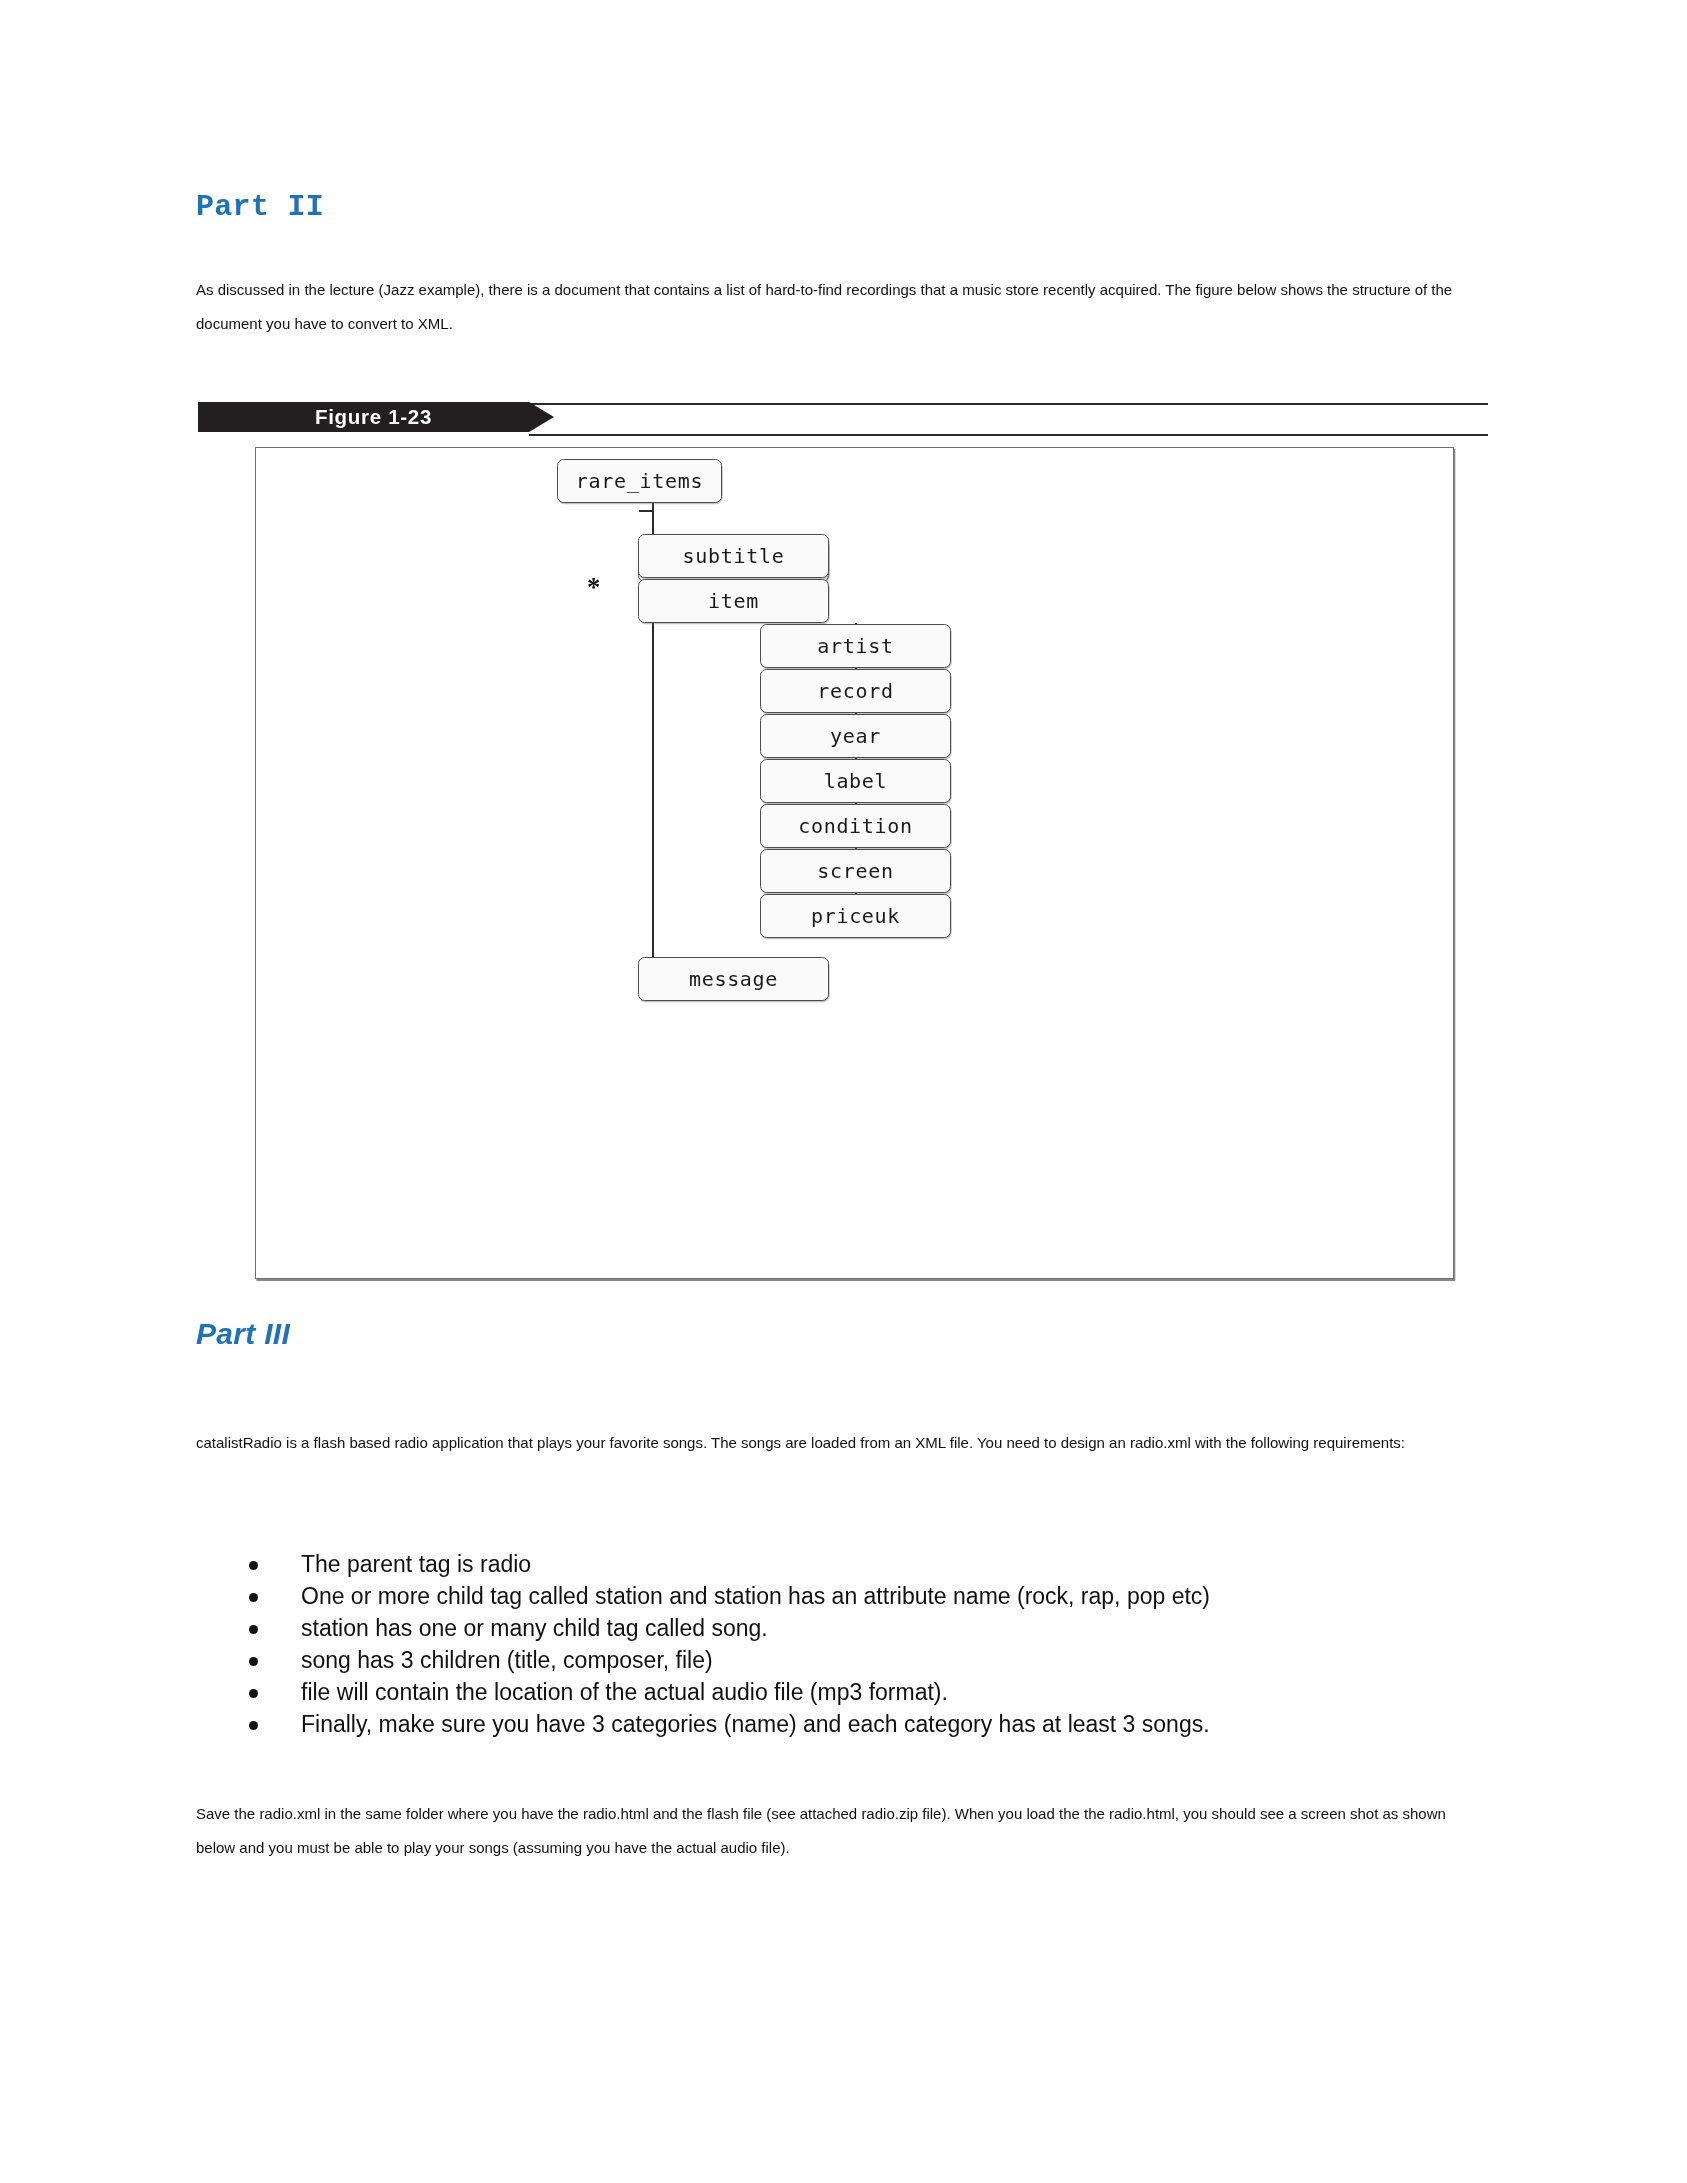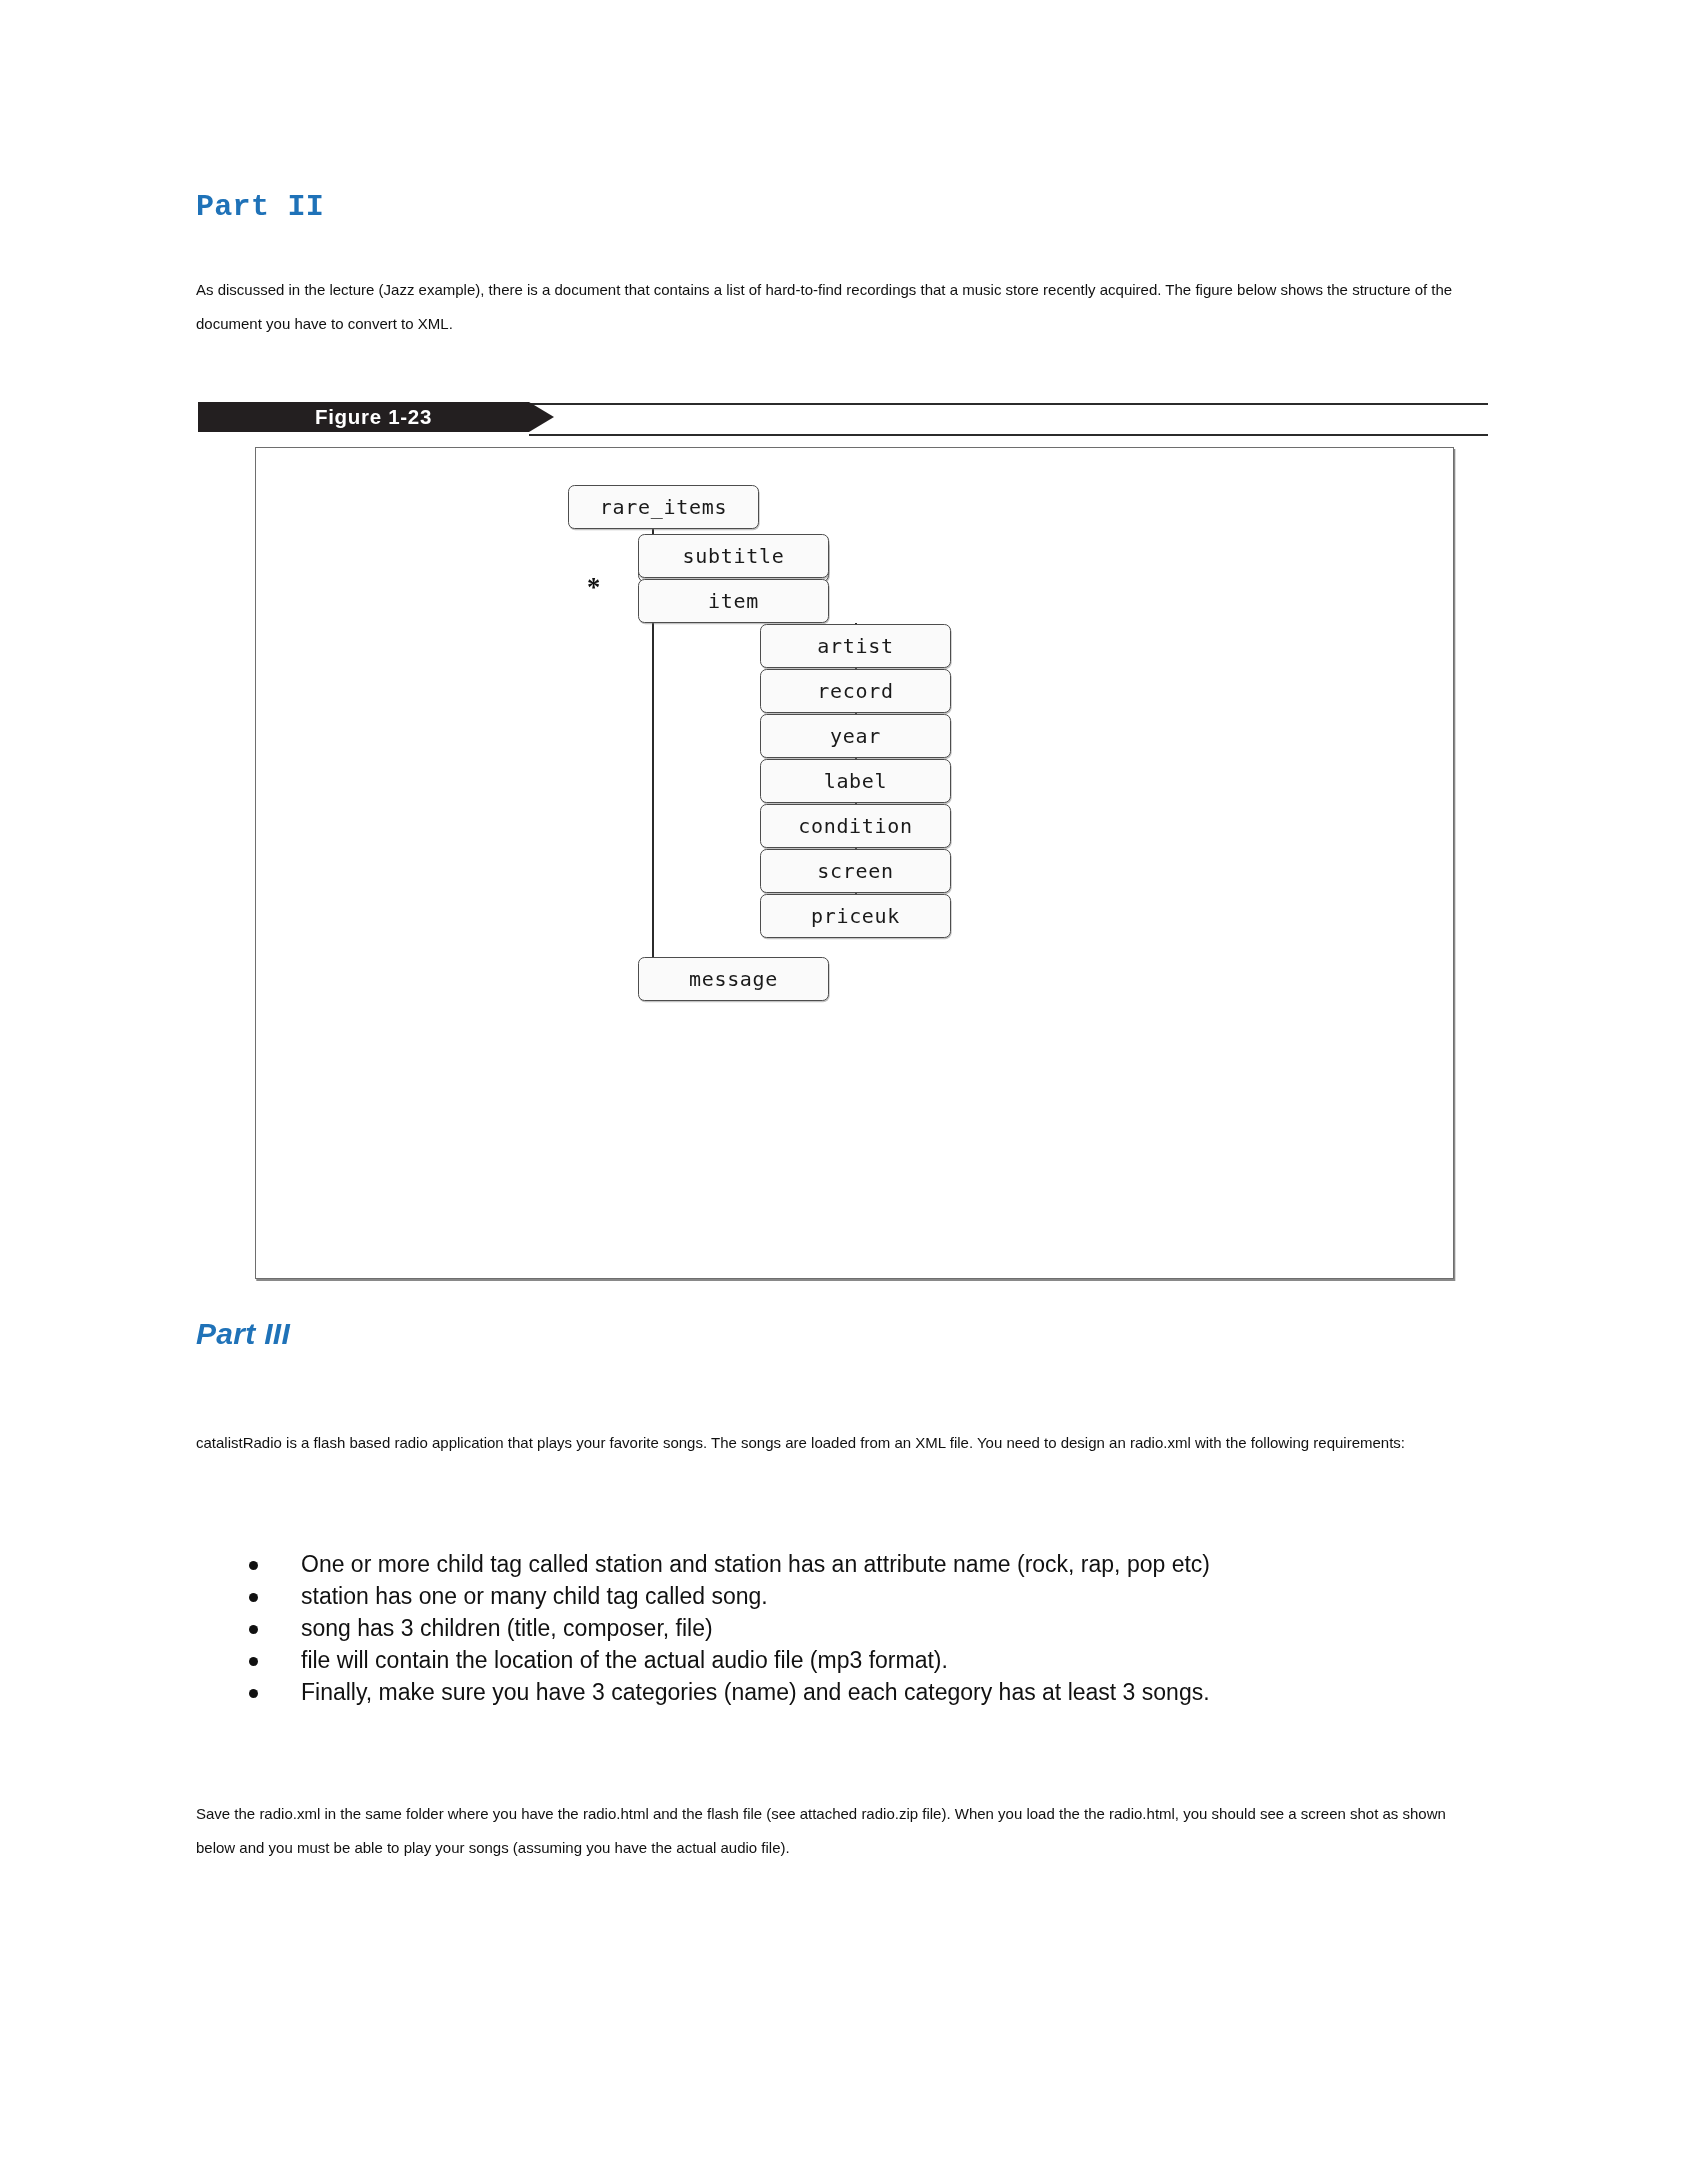--- a/index.html
+++ b/index.html
@@ -206,41 +206,42 @@
         <line x1="906" y1="367" x2="762" y2="367"></line>
         <line x1="906" y1="435" x2="762" y2="435"></line>
         <line x1="906" y1="503" x2="762" y2="503"></line>
         <line x1="906" y1="571" x2="762" y2="571"></line>
         <line x1="906" y1="639" x2="762" y2="639"></line>
         <line x1="906" y1="707" x2="762" y2="707"></line>
       </g>
     </svg>
 
     <div id="tree-nodes">
-        <div class="node" style="left: 312px; top: 10.6px; width: 191px; height: 44px; margin-top: 26px;">rare_items</div>
+        <div class="node" style="left: 301px; top: 10.6px; width: 165px; height: 44px;">rare_items</div>
         <div class="node" style="left: 382px; top: 53px; width: 191px; height: 44px; margin-top: 37px;">title</div>
         <div class="node" style="left: 382px; top: 86px; width: 191px; height: 44px;">subtitle</div>
         <div class="node" style="left: 382px; top: 131px; width: 191px; height: 44px;">item</div>
         <div class="multiplicity-marker" style="left: 331px; top: 126px;">*</div>
         <div class="node" style="left: 382px; top: 509px; width: 191px; height: 44px;">message</div>
         <div class="node" style="left: 504px; top: 176px; width: 191px; height: 44px;">artist</div>
         <div class="node" style="left: 504px; top: 221px; width: 191px; height: 44px;">record</div>
         <div class="node" style="left: 504px; top: 266px; width: 191px; height: 44px;">year</div>
         <div class="node" style="left: 504px; top: 311px; width: 191px; height: 44px;">label</div>
         <div class="node" style="left: 504px; top: 356px; width: 191px; height: 44px;">condition</div>
         <div class="node" style="left: 504px; top: 401px; width: 191px; height: 44px;">screen</div>
         <div class="node" style="left: 504px; top: 446px; width: 191px; height: 44px;">priceuk</div>
       </div>
   </div>
 
   <div class="heading" id="heading-part3">Part III</div>
 
   <div class="para" id="para-radio">catalistRadio is a flash based radio application that plays your favorite songs. The songs are loaded from an XML file.  You need to design an radio.xml with the following requirements:</div>
 
   <ul id="requirements-list">
+      <li><span class="bullet-dot"></span><span>The parent tag is radio</span></li>
       <li><span class="bullet-dot"></span><span>One or more child tag called station and station has an attribute name (rock, rap, pop etc)</span></li>
       <li><span class="bullet-dot"></span><span>station has one or many child tag called song.</span></li>
       <li><span class="bullet-dot"></span><span>song has 3 children (title, composer, file)</span></li>
       <li><span class="bullet-dot"></span><span>file will contain the location of the actual audio file (mp3 format).</span></li>
       <li><span class="bullet-dot"></span><span>Finally, make sure you have 3 categories (name) and each category has at least 3 songs.</span></li>
     </ul>
 
   <div class="para" id="para-save">Save the radio.xml in the same folder where you have the radio.html and the flash file (see attached radio.zip file). When you load the the radio.html, you should see a screen shot as shown below and you must be able to play your songs (assuming you have the actual audio file).</div>
 
 </div>

